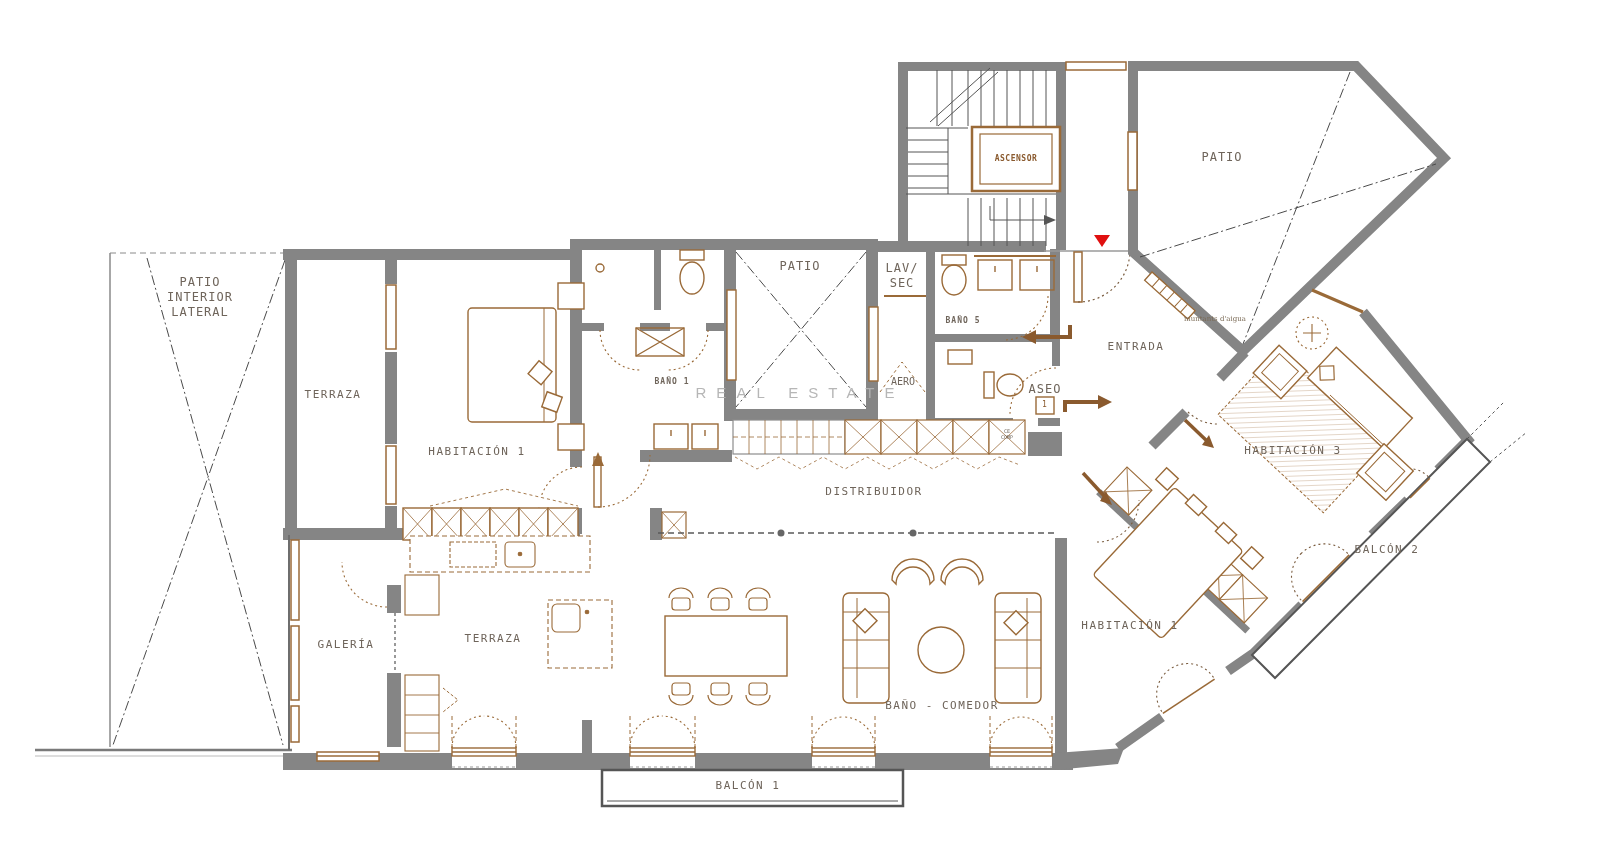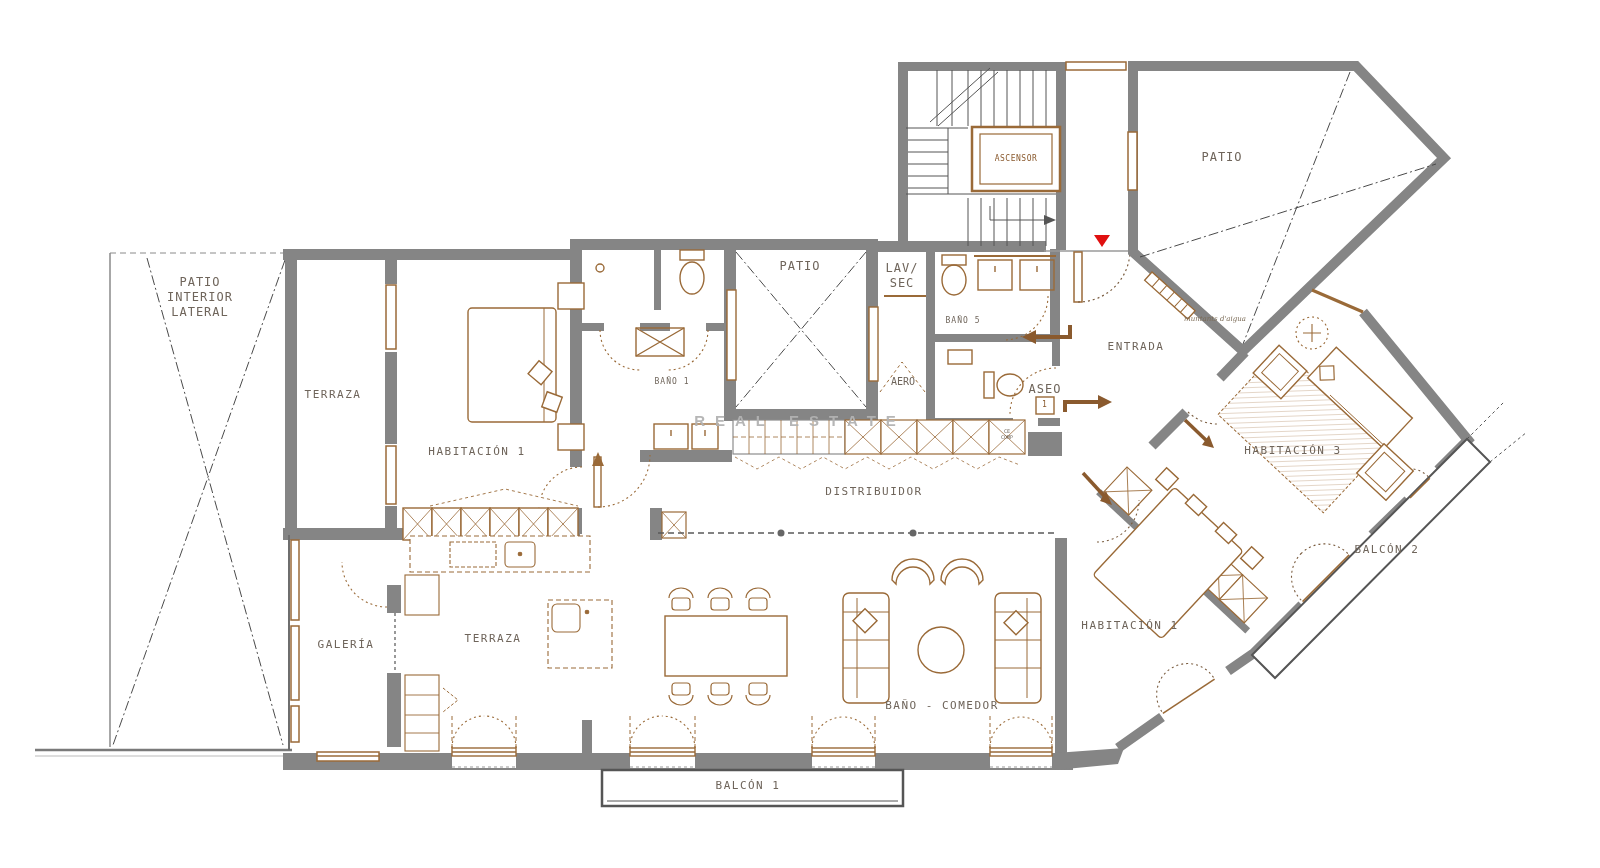--- a/index.html
+++ b/index.html
@@ -3,27 +3,27 @@
 <meta charset="utf-8">
 <style>
   html,body{margin:0;padding:0;background:#ffffff;}
   .stage{position:relative;width:1600px;height:868px;background:#fff;overflow:hidden;
          font-family:"DejaVu Sans Mono",monospace;}
   .stage svg{position:absolute;left:0;top:0;}
   .lbl{position:absolute;transform:translate(-50%,-50%);color:#6f655b;font-size:11px;
        letter-spacing:1.5px;white-space:pre;text-align:center;line-height:1.25;}
   .sm{font-size:12px;letter-spacing:1px;}
   .xs{font-size:5px;letter-spacing:0;line-height:1.1;}
-  .md{font-size:8px;letter-spacing:1px;}
-  .it{font-style:italic;font-family:"DejaVu Serif",serif;font-size:7px;letter-spacing:0;color:#7a6a55;}
+  .md{font-size:8px;letter-spacing:1px;font-weight:bold;}
+  .it{font-family:"DejaVu Serif",serif;font-size:7px;letter-spacing:0;color:#7a6a55;}
   .brown{color:#8a5a2e;}
   .wm{position:absolute;left:50%;transform:translateX(-50%);white-space:nowrap;
       font-family:"Liberation Sans",sans-serif;}
   .wm-title{top:342px;font-weight:700;font-size:50px;letter-spacing:16px;color:rgba(132,132,132,.9);}
-  .wm-sub{top:412px;font-weight:700;font-size:15px;letter-spacing:10px;color:rgba(178,178,178,.95);}
+  .wm-sub{top:384px;font-weight:400;font-size:15px;letter-spacing:10px;color:rgba(178,178,178,.95);}
 </style>
 </head>
 <body>
 
 <div class="stage">
 
 <svg width="1600" height="868" viewBox="0 0 1600 868">
   <defs>
     <pattern id="hatch" width="5" height="5" patternUnits="userSpaceOnUse" patternTransform="rotate(45)">
       <line x1="0" y1="0" x2="0" y2="5" stroke="#b08a60" stroke-width="0.7"></line>

